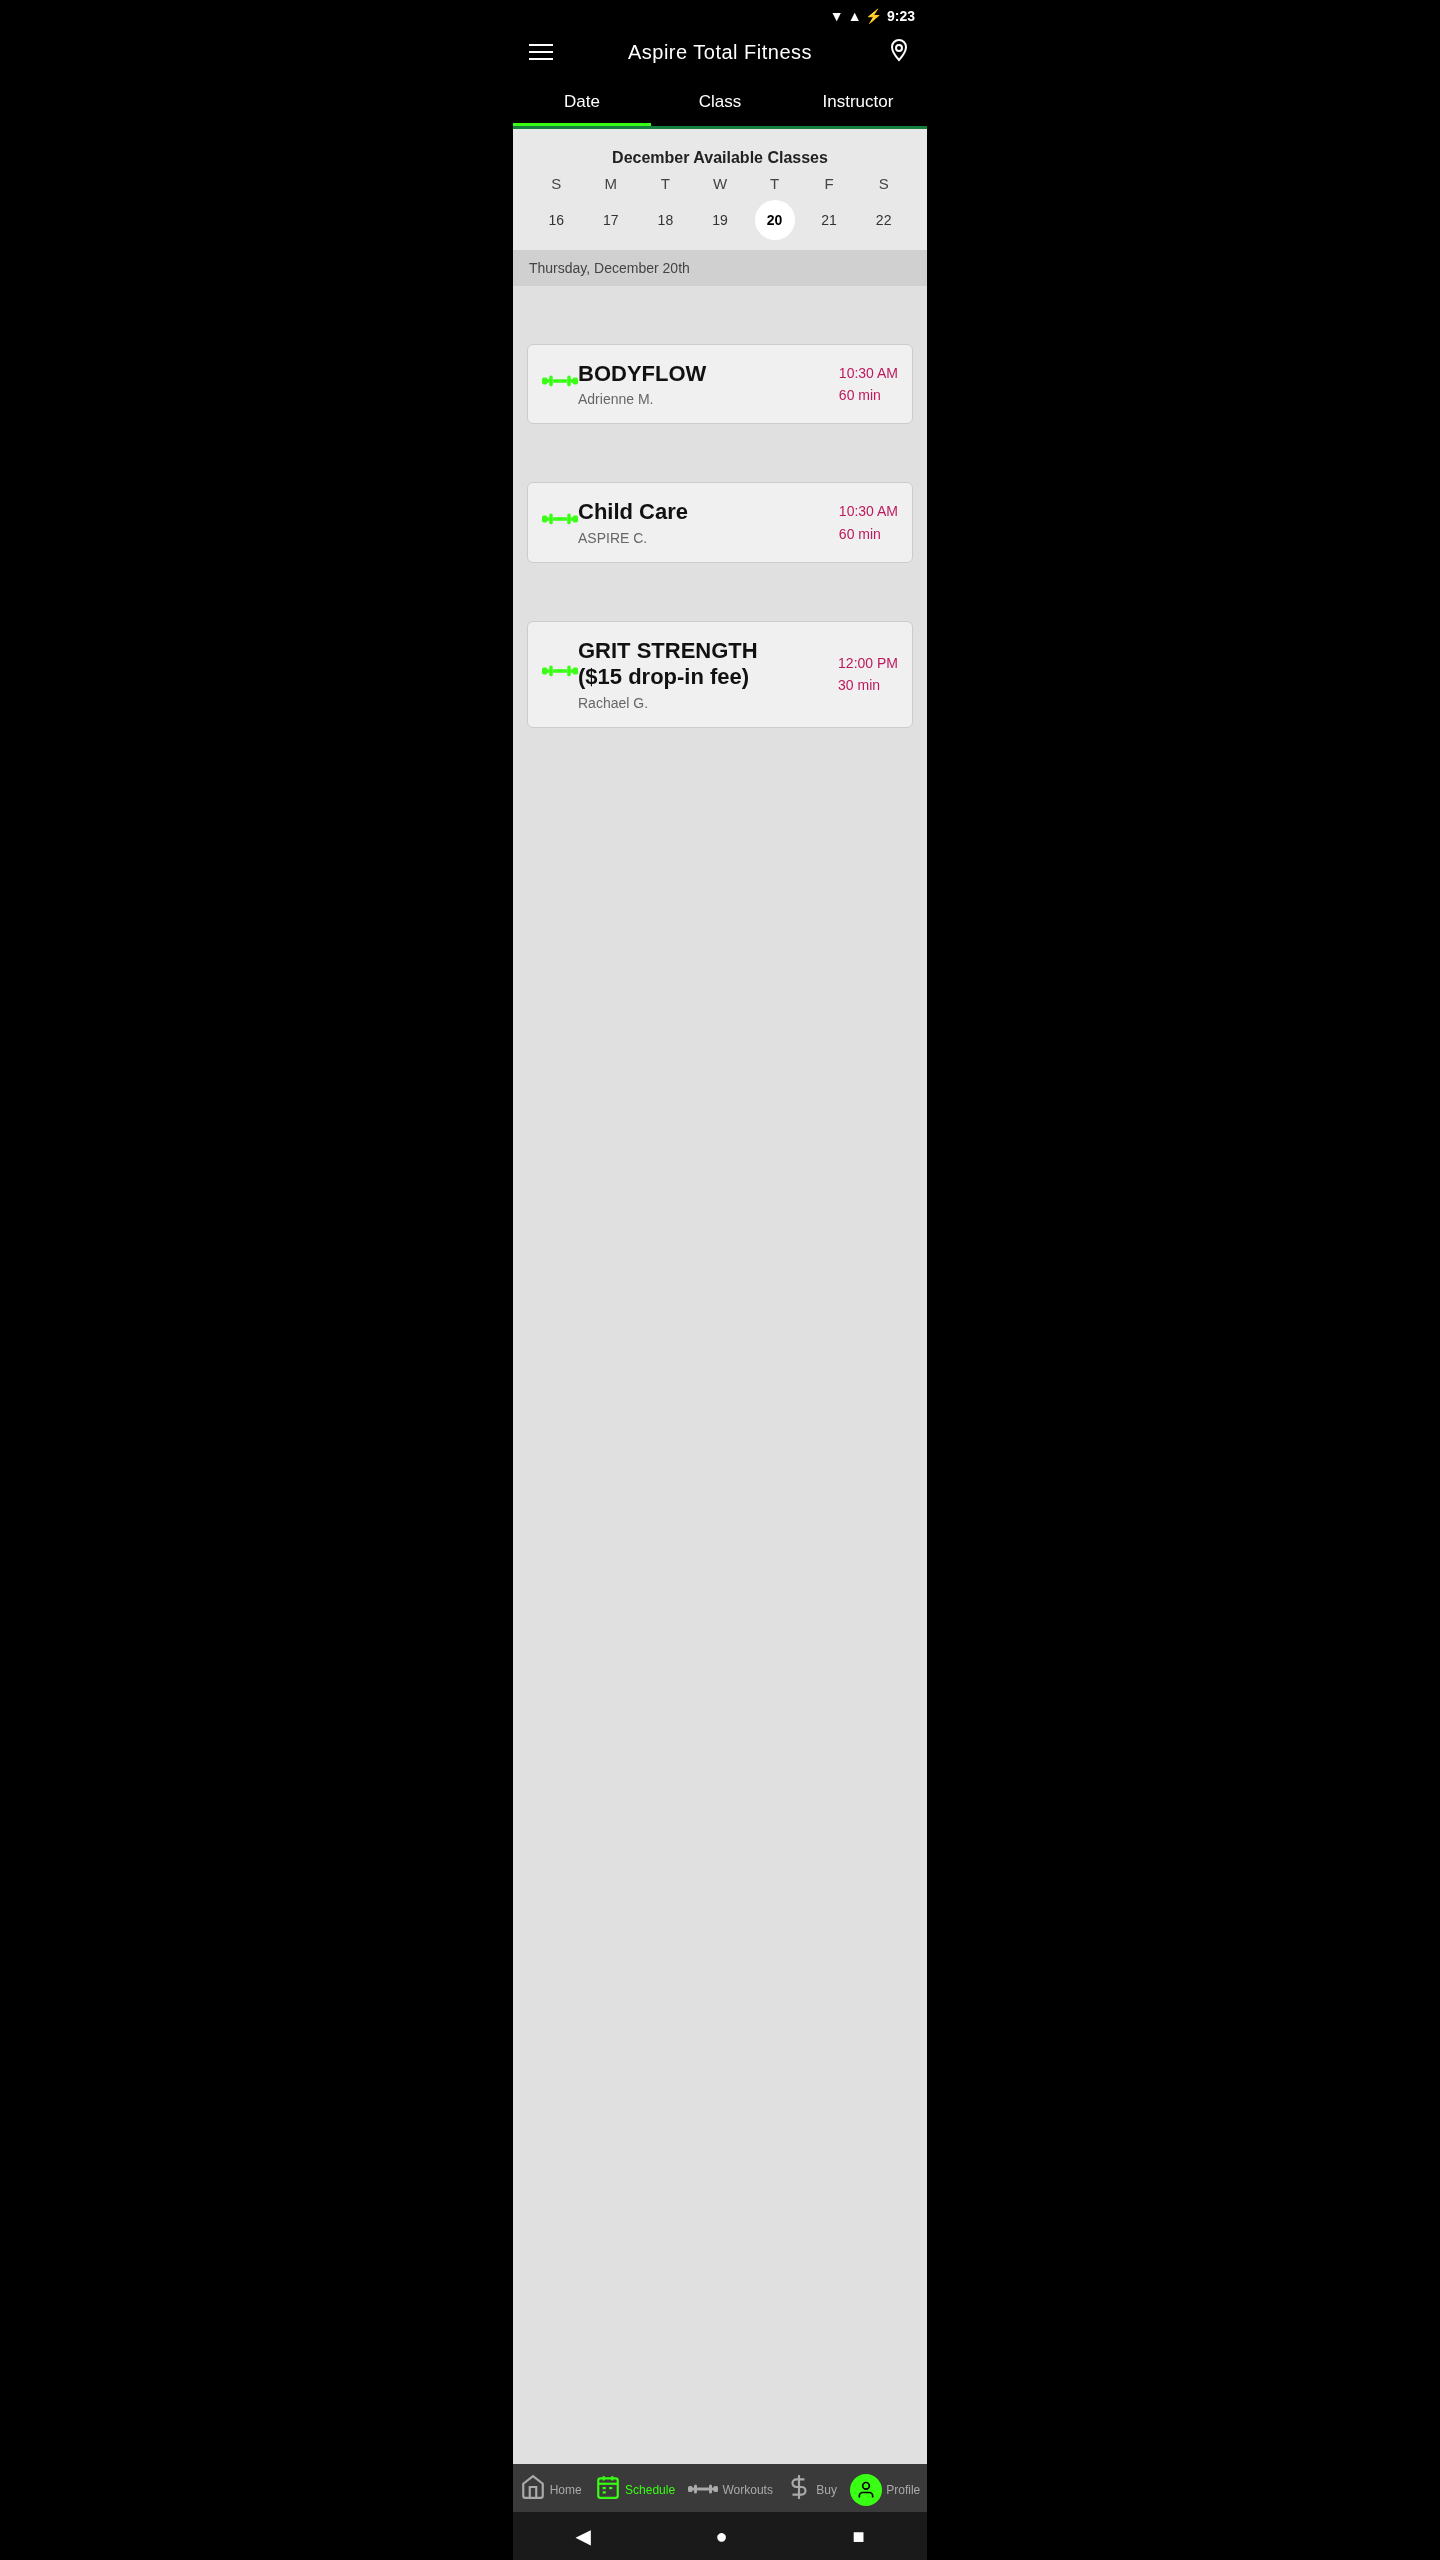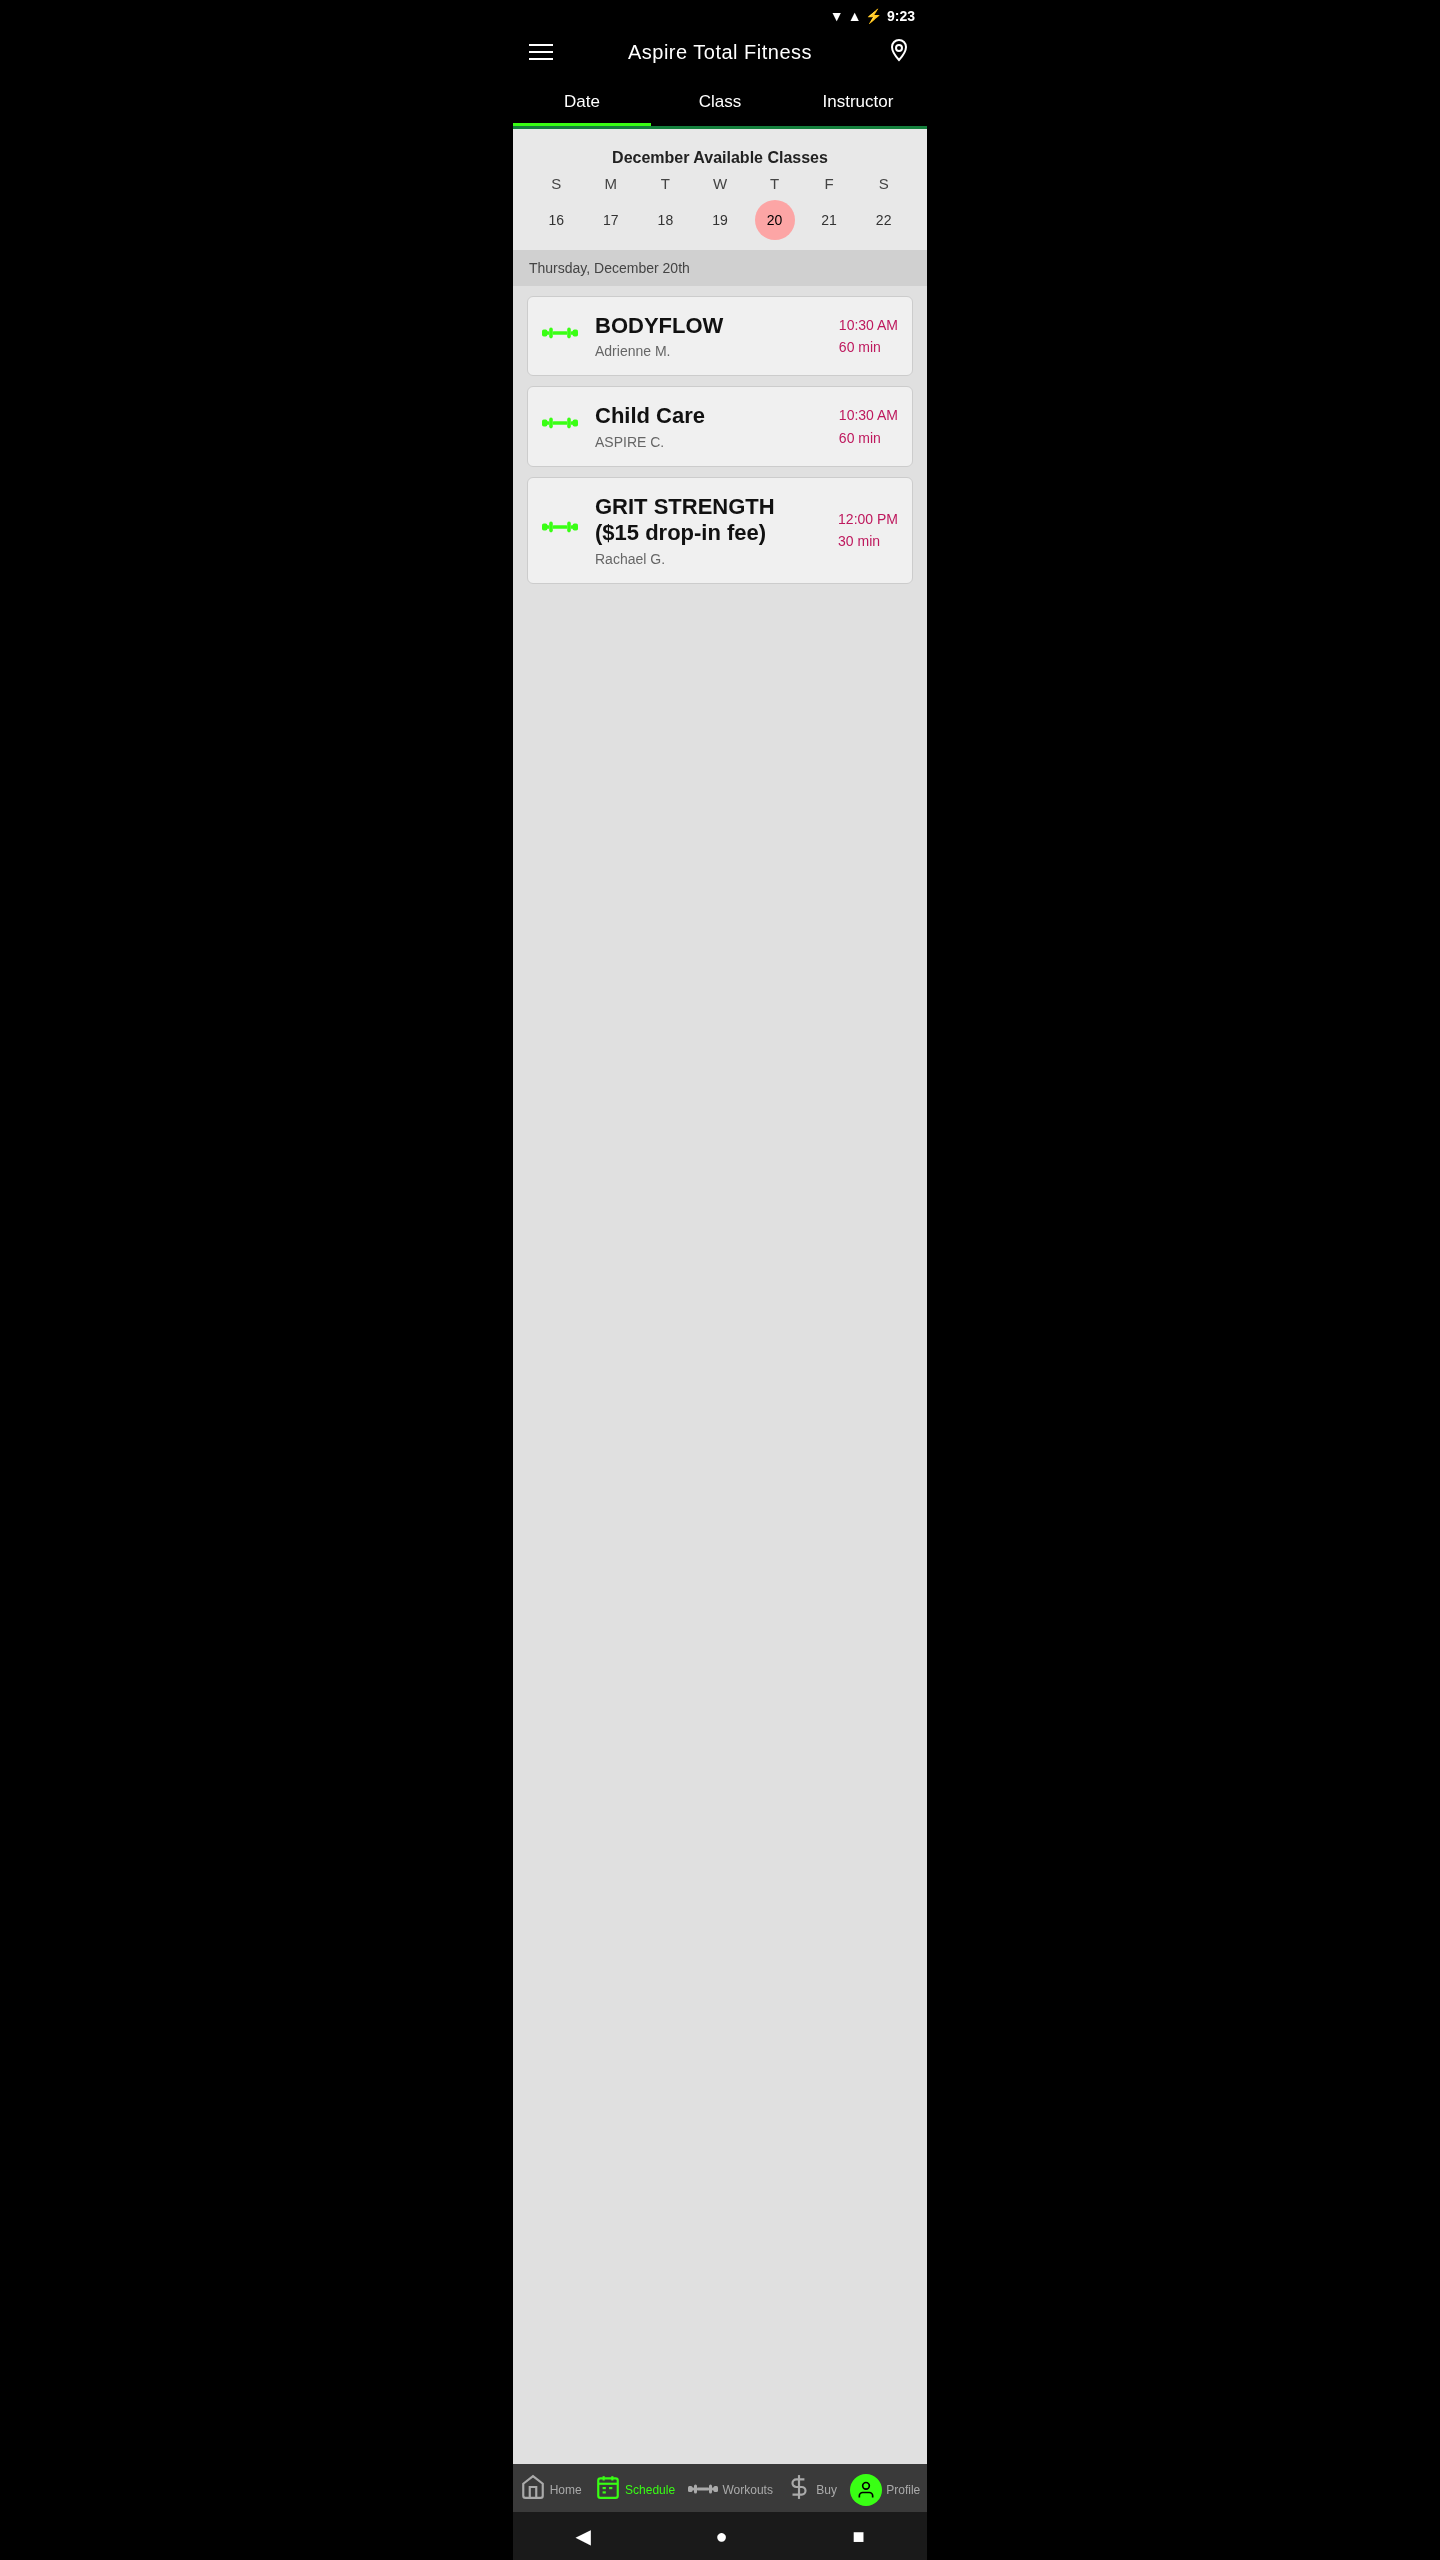--- a/index.html
+++ b/index.html
@@ -127,23 +127,23 @@
       display: flex;
       align-items: center;
       justify-content: center;
       font-size: 14px;
       color: #333;
       border-radius: 50%;
       cursor: pointer;
       font-weight: 400;
     }
     .date-cell.selected {
-      background: #fca5a5;
+      background: #ffffff;
       color: #000;
-      font-weight: normal;
+      font-weight: bold;
     }
 
     
     .date-label {
       background: #d0d0d0;
       padding: 10px 16px;
       font-size: 14px;
       color: #444;
     }
 
@@ -157,23 +157,24 @@
       gap: 10px;
     }
 
     .class-card {
       background: #f0f0f0;
       border-radius: 6px;
       border: 1px solid #ccc;
       padding: 16px 14px;
       display: flex;
       align-items: center;
-      gap: 17px;
+      gap: 0;
       cursor: pointer;
       position: relative;
+      margin-top: 48px;
     }
     .class-icon {
       color: #39ff14;
       font-size: 28px;
       min-width: 36px;
       text-align: center;
     }
     .class-info {
       flex: 1;
     }

